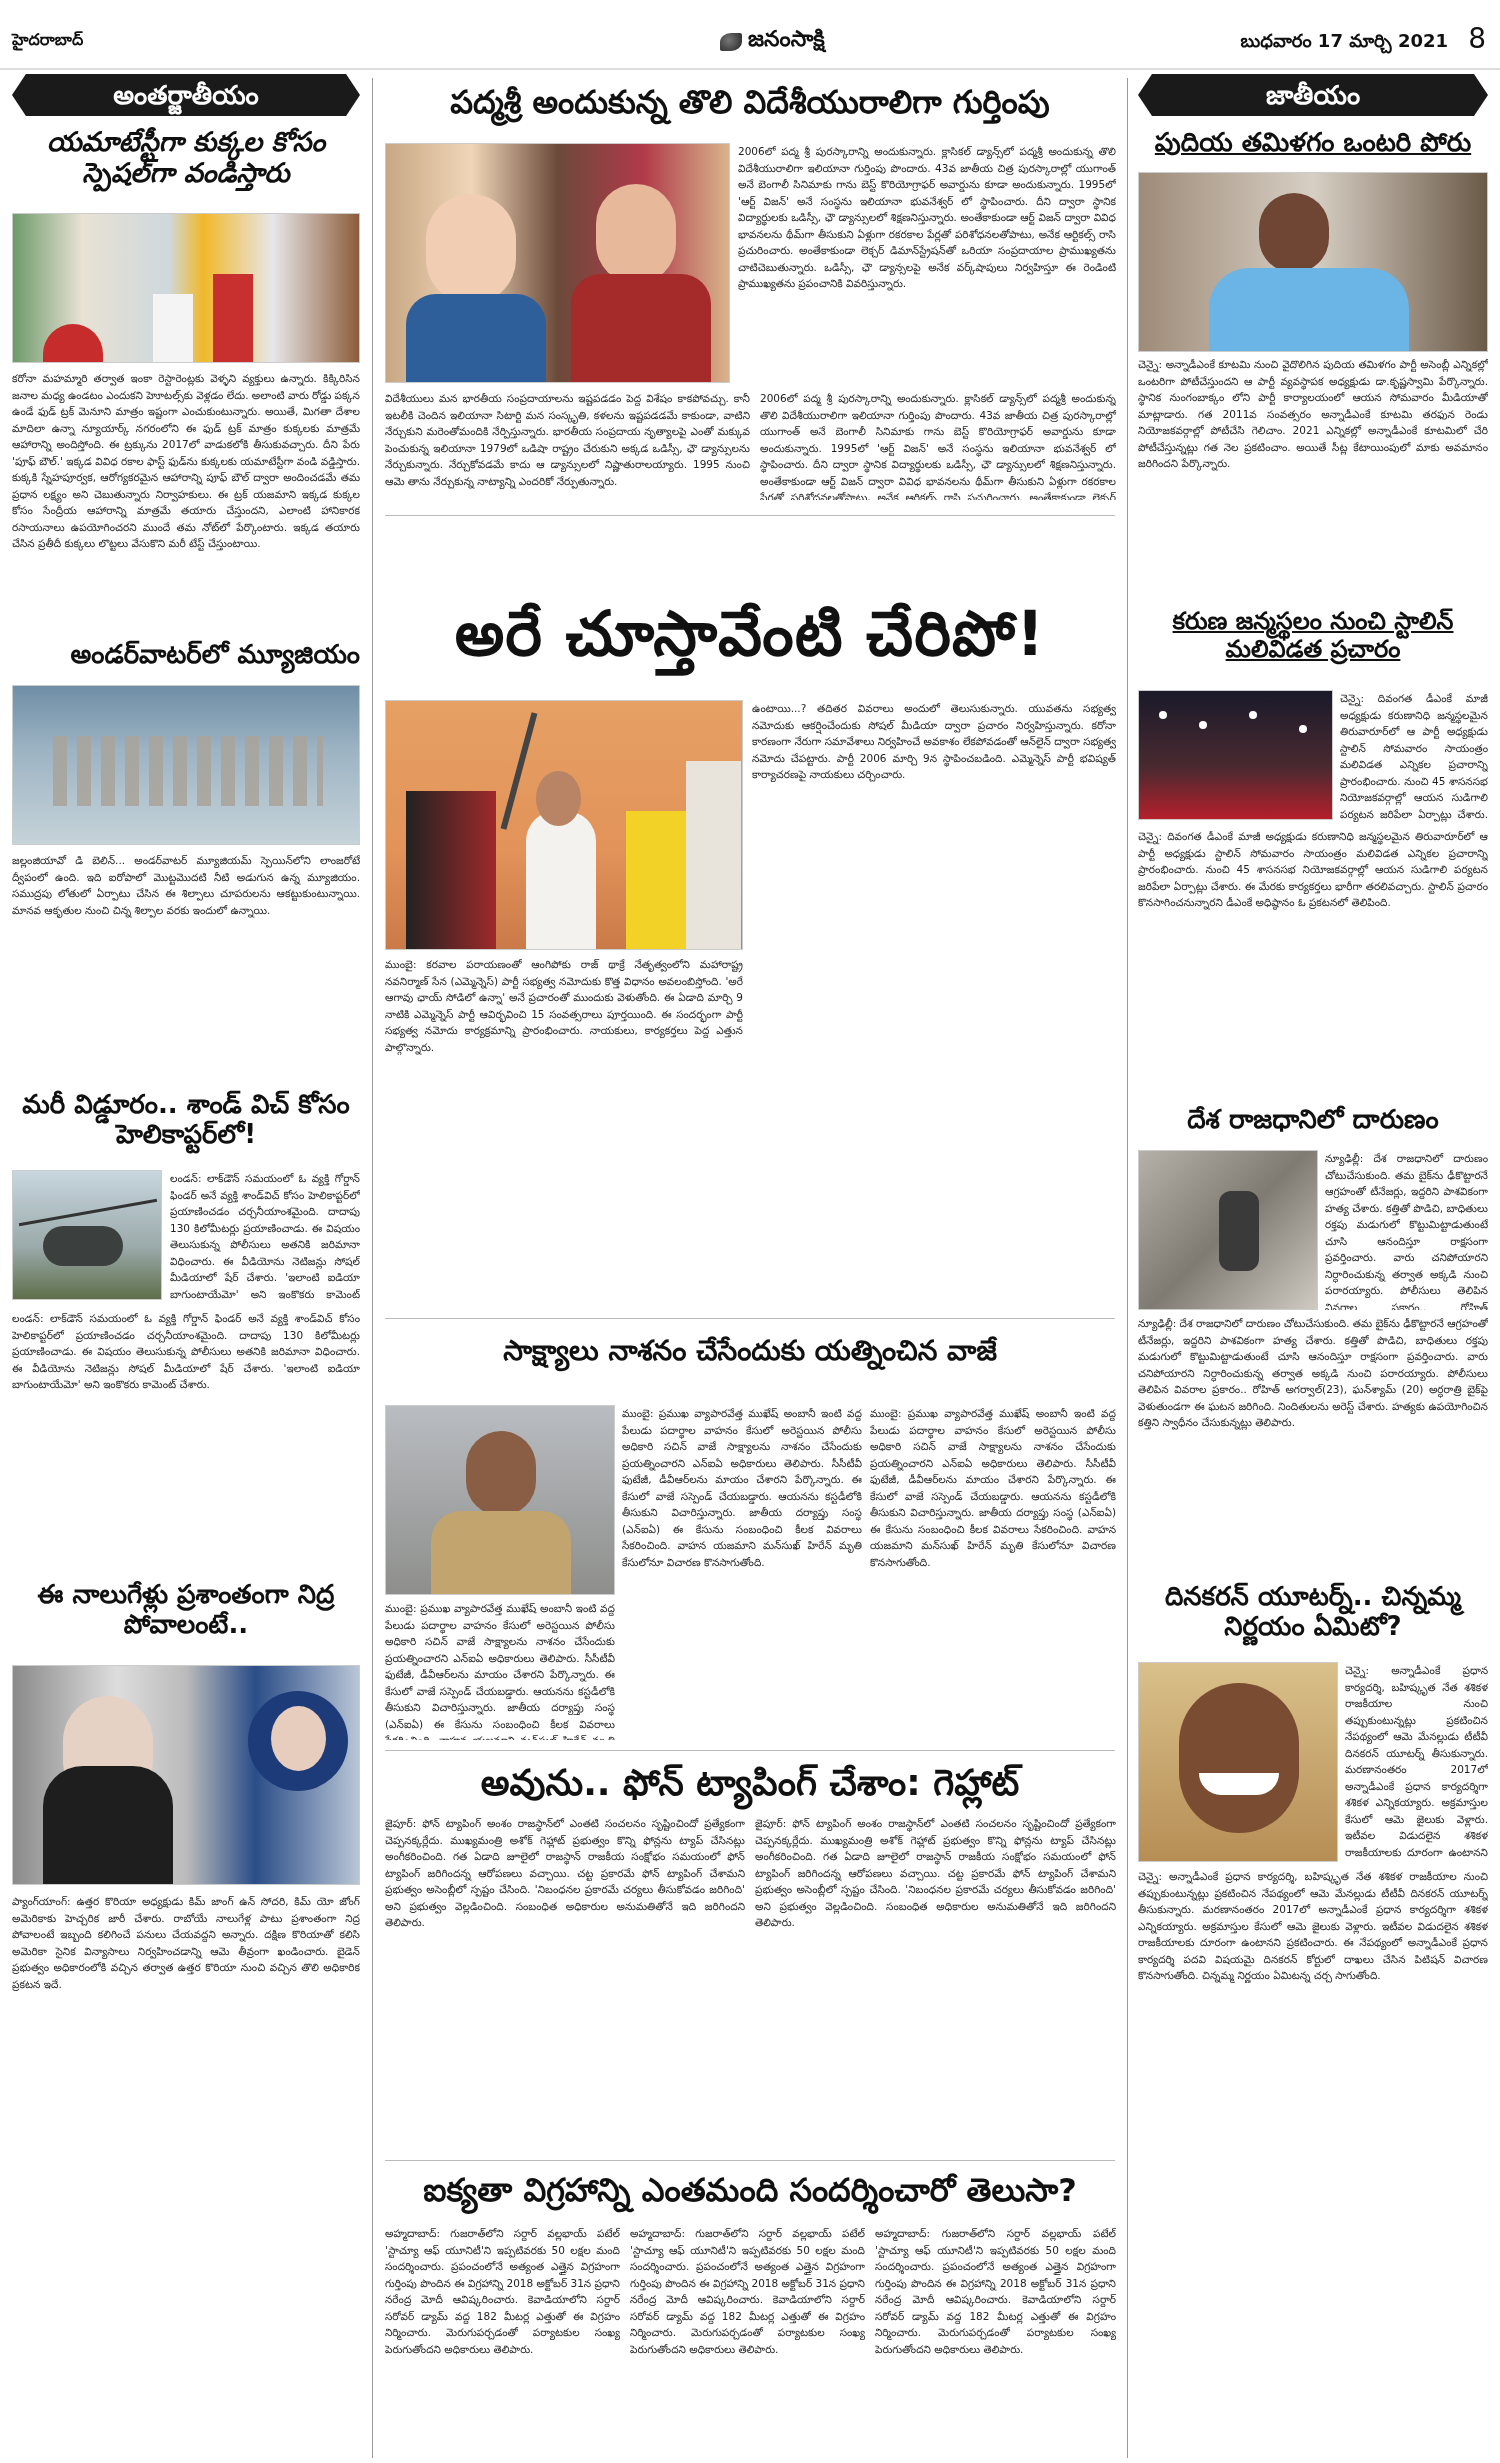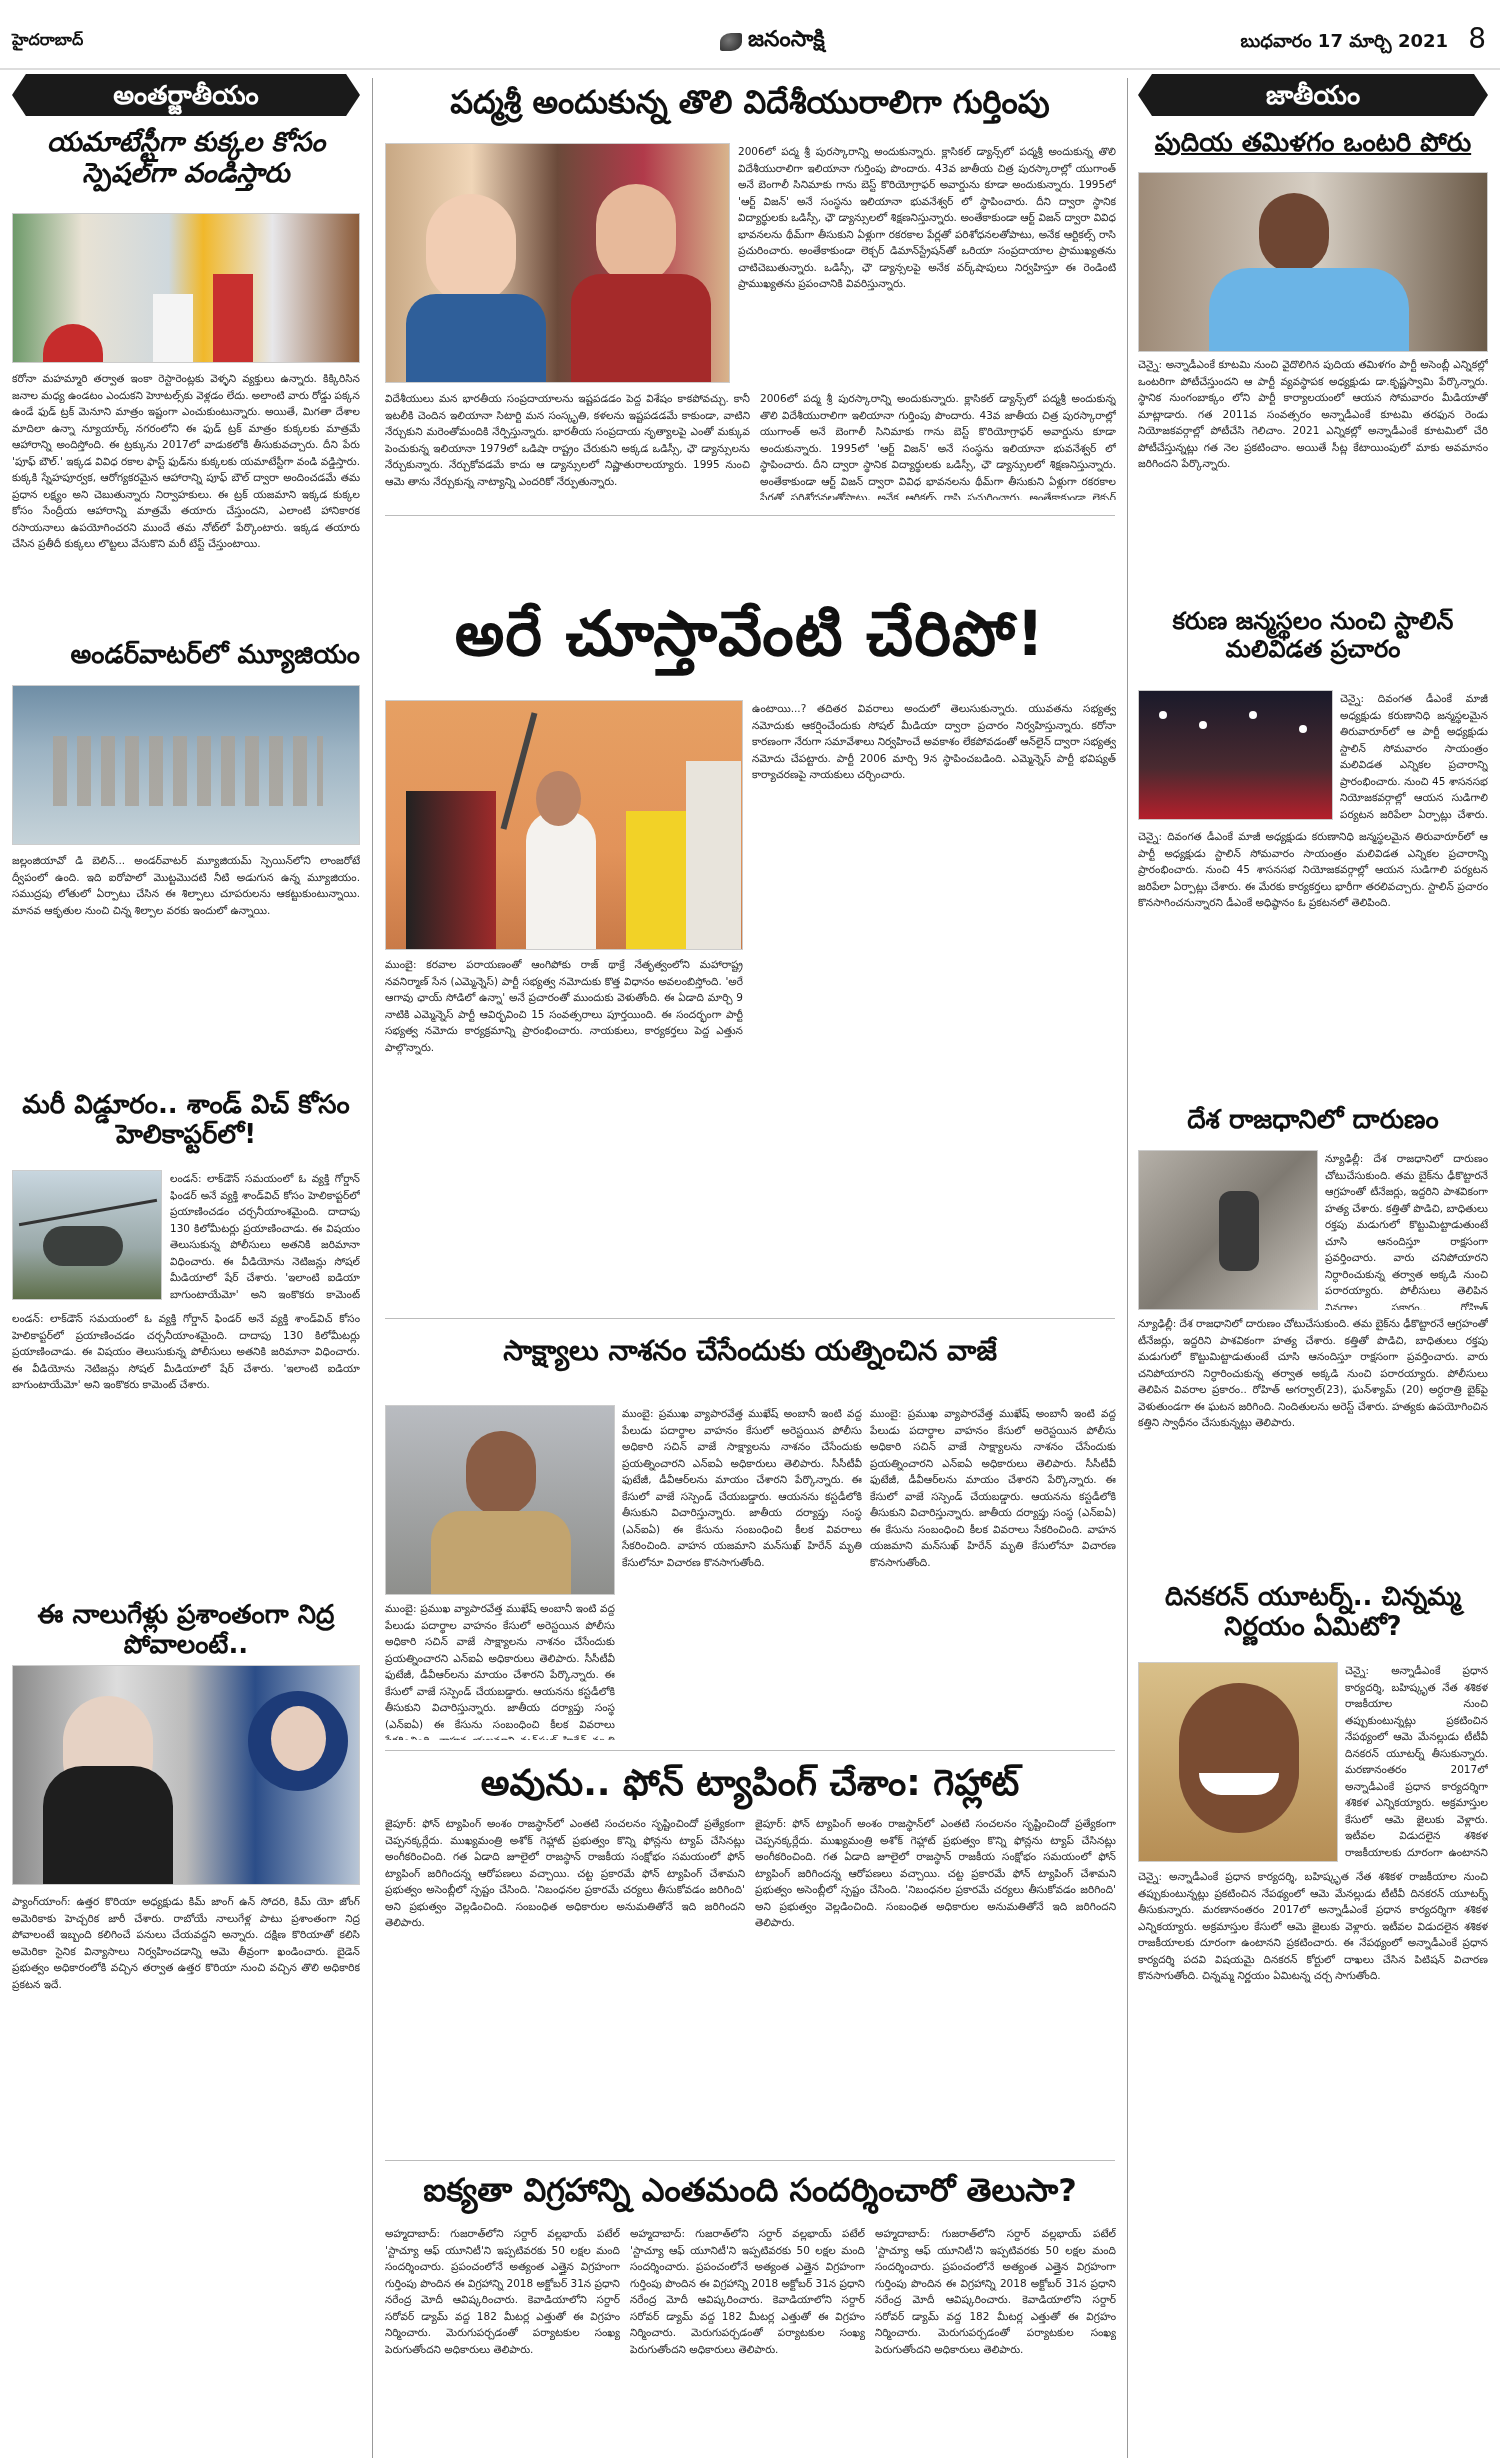--- a/index.html
+++ b/index.html
@@ -51,21 +51,21 @@
 <div class="abs body-text" style="left:12px;top:852px;width:348px;height:216px;">జల్లంజియావో డి బెలిన్... అండర్‌వాటర్ మ్యూజియమ్ స్పెయిన్‌లోని లాంజరోటే ద్వీపంలో ఉంది. ఇది ఐరోపాలో మొట్టమొదటి నీటి అడుగున ఉన్న మ్యూజియం. సముద్రపు లోతులో ఏర్పాటు చేసిన ఈ శిల్పాలు చూపరులను ఆకట్టుకుంటున్నాయి. మానవ ఆకృతుల నుంచి చిన్న శిల్పాల వరకు ఇందులో ఉన్నాయి.</div>
 
 <div class="abs hl" style="left:12px;top:1090px;width:348px;font-size:26px;">మరీ విడ్డూరం.. శాండ్ విచ్ కోసం హెలికాప్టర్‌లో!</div>
 <div class="abs photo" style="left:12px;top:1170px;width:150px;height:130px;background:linear-gradient(180deg,#c8d6df 0%,#9aa9a9 60%,#5e6f4a 100%);">
   <div style="position:absolute;left:30px;top:55px;width:80px;height:40px;background:#3b3f3d;border-radius:20px;"></div>
   <div style="position:absolute;left:5px;top:40px;width:140px;height:3px;background:#333;transform:rotate(-10deg);"></div>
 </div>
 <div class="abs body-text" style="left:170px;top:1170px;width:190px;height:135px;">లండన్: లాక్‌డౌన్ సమయంలో ఓ వ్యక్తి గోర్డాన్ ఫిండర్ అనే వ్యక్తి శాండ్‌విచ్ కోసం హెలికాప్టర్‌లో ప్రయాణించడం చర్చనీయాంశమైంది. దాదాపు 130 కిలోమీటర్లు ప్రయాణించాడు. ఈ విషయం తెలుసుకున్న పోలీసులు అతనికి జరిమానా విధించారు. ఈ వీడియోను నెటిజన్లు సోషల్ మీడియాలో షేర్ చేశారు. 'ఇలాంటి ఐడియా బాగుంటాయేమో' అని ఇంకొకరు కామెంట్ చేశారు.</div>
 <div class="abs body-text" style="left:12px;top:1310px;width:348px;height:255px;">లండన్: లాక్‌డౌన్ సమయంలో ఓ వ్యక్తి గోర్డాన్ ఫిండర్ అనే వ్యక్తి శాండ్‌విచ్ కోసం హెలికాప్టర్‌లో ప్రయాణించడం చర్చనీయాంశమైంది. దాదాపు 130 కిలోమీటర్లు ప్రయాణించాడు. ఈ విషయం తెలుసుకున్న పోలీసులు అతనికి జరిమానా విధించారు. ఈ వీడియోను నెటిజన్లు సోషల్ మీడియాలో షేర్ చేశారు. 'ఇలాంటి ఐడియా బాగుంటాయేమో' అని ఇంకొకరు కామెంట్ చేశారు.</div>
 
-<div class="abs hl" style="left:12px;top:1580px;width:348px;font-size:26px;margin-top:20px;">ఈ నాలుగేళ్లు ప్రశాంతంగా నిద్ర పోవాలంటే..</div>
+<div class="abs hl" style="left:12px;top:1580px;width:348px;font-size:26px;">ఈ నాలుగేళ్లు ప్రశాంతంగా నిద్ర పోవాలంటే..</div>
 <div class="abs photo" style="left:12px;top:1665px;width:348px;height:220px;background:linear-gradient(90deg,#8a8a8a 0%,#ddd 30%,#bbb 50%,#2b4d88 70%,#b9c6d6 100%);">
   <div style="position:absolute;left:50px;top:30px;width:90px;height:110px;background:#e6d2c4;border-radius:45px;"></div>
   <div style="position:absolute;left:30px;top:100px;width:130px;height:120px;background:#1e1e1e;border-radius:40px 40px 0 0;"></div>
   <div style="position:absolute;left:235px;top:25px;width:100px;height:100px;background:#1d3b78;border-radius:50%;"></div>
   <div style="position:absolute;left:258px;top:40px;width:55px;height:65px;background:#e6cdbd;border-radius:50%;"></div>
 </div>
 <div class="abs body-text" style="left:12px;top:1893px;width:348px;height:560px;">ప్యాంగ్‌యాంగ్: ఉత్తర కొరియా అధ్యక్షుడు కిమ్ జాంగ్ ఉన్ సోదరి, కిమ్ యో జోంగ్ అమెరికాకు హెచ్చరిక జారీ చేశారు. రాబోయే నాలుగేళ్ల పాటు ప్రశాంతంగా నిద్ర పోవాలంటే ఇబ్బంది కలిగించే పనులు చేయవద్దని అన్నారు. దక్షిణ కొరియాతో కలిసి అమెరికా సైనిక విన్యాసాలు నిర్వహించడాన్ని ఆమె తీవ్రంగా ఖండించారు. బైడెన్ ప్రభుత్వం అధికారంలోకి వచ్చిన తర్వాత ఉత్తర కొరియా నుంచి వచ్చిన తొలి అధికారిక ప్రకటన ఇదే.</div>
 
 <div class="abs hl" style="left:385px;top:84px;width:730px;font-size:32px;">పద్మశ్రీ అందుకున్న తొలి విదేశీయురాలిగా గుర్తింపు</div>
 <div class="abs photo" style="left:385px;top:143px;width:345px;height:240px;background:linear-gradient(90deg,#c8a884 0%,#f0d6b8 25%,#6b4a3a 50%,#b13a4a 75%,#d8b48c 100%);">
@@ -113,21 +113,21 @@
 <div class="abs body-text" style="left:875px;top:2225px;width:241px;height:230px;">అహ్మదాబాద్: గుజరాత్‌లోని సర్దార్ వల్లభాయ్ పటేల్ 'స్టాచ్యూ ఆఫ్ యూనిటీ'ని ఇప్పటివరకు 50 లక్షల మంది సందర్శించారు. ప్రపంచంలోనే అత్యంత ఎత్తైన విగ్రహంగా గుర్తింపు పొందిన ఈ విగ్రహాన్ని 2018 అక్టోబర్ 31న ప్రధాని నరేంద్ర మోదీ ఆవిష్కరించారు. కెవాడియాలోని సర్దార్ సరోవర్ డ్యామ్ వద్ద 182 మీటర్ల ఎత్తుతో ఈ విగ్రహం నిర్మించారు. మెరుగుపర్చడంతో పర్యాటకుల సంఖ్య పెరుగుతోందని అధికారులు తెలిపారు.</div>
 
 <div class="abs section-banner" style="left:1138px;top:74px;width:350px;">జాతీయం</div>
 <div class="abs hl" style="left:1138px;top:128px;width:350px;font-size:26px;text-decoration:underline;">పుదియ తమిళగం ఒంటరి పోరు</div>
 <div class="abs photo" style="left:1138px;top:172px;width:350px;height:180px;background:linear-gradient(90deg,#9e8b78 0%,#d7cfc4 50%,#6b5a48 100%);">
   <div style="position:absolute;left:120px;top:20px;width:70px;height:80px;background:#6e4633;border-radius:35px;"></div>
   <div style="position:absolute;left:70px;top:95px;width:200px;height:90px;background:#6bb4e6;border-radius:40px 40px 0 0;"></div>
 </div>
 <div class="abs body-text" style="left:1138px;top:356px;width:350px;height:245px;">చెన్నై: అన్నాడీఎంకే కూటమి నుంచి వైదొలిగిన పుదియ తమిళగం పార్టీ అసెంబ్లీ ఎన్నికల్లో ఒంటరిగా పోటీచేస్తుందని ఆ పార్టీ వ్యవస్థాపక అధ్యక్షుడు డా.కృష్ణస్వామి పేర్కొన్నారు. స్థానిక నుంగంబాక్కం లోని పార్టీ కార్యాలయంలో ఆయన సోమవారం మీడియాతో మాట్లాడారు. గత 2011వ సంవత్సరం అన్నాడీఎంకే కూటమి తరఫున రెండు నియోజకవర్గాల్లో పోటీచేసి గెలిచాం. 2021 ఎన్నికల్లో అన్నాడీఎంకే కూటమిలో చేరి పోటీచేస్తున్నట్లు గత నెల ప్రకటించాం. అయితే సీట్ల కేటాయింపులో మాకు అవమానం జరిగిందని పేర్కొన్నారు.</div>
 
-<div class="abs hl" style="left:1138px;top:608px;width:350px;font-size:24px;">కరుణ జన్మస్థలం నుంచి స్టాలిన్ మలివిడత ప్రచారం</div>
+<div class="abs hl" style="left:1138px;top:608px;width:350px;font-size:24px;text-decoration:underline;">కరుణ జన్మస్థలం నుంచి స్టాలిన్ మలివిడత ప్రచారం</div>
 <div class="abs photo" style="left:1138px;top:690px;width:195px;height:130px;background:linear-gradient(180deg,#1a1a2a 0%,#4a2a30 60%,#b51f2b 100%);">
   <div style="position:absolute;left:20px;top:20px;width:8px;height:8px;background:#fff;border-radius:50%;box-shadow:40px 10px 0 #fff,90px 0 0 #fff,140px 14px 0 #fff;"></div>
 </div>
 <div class="abs body-text" style="left:1340px;top:690px;width:148px;height:135px;">చెన్నై: దివంగత డీఎంకే మాజీ అధ్యక్షుడు కరుణానిధి జన్మస్థలమైన తిరువారూర్‌లో ఆ పార్టీ అధ్యక్షుడు స్టాలిన్ సోమవారం సాయంత్రం మలివిడత ఎన్నికల ప్రచారాన్ని ప్రారంభించారు. నుంచి 45 శాసనసభ నియోజకవర్గాల్లో ఆయన సుడిగాలి పర్యటన జరిపేలా ఏర్పాట్లు చేశారు. ఈ మేరకు కార్యకర్తలు భారీగా తరలివచ్చారు. స్టాలిన్ ప్రచారం కొనసాగించనున్నారని డీఎంకే అధిష్ఠానం ఓ ప్రకటనలో తెలిపింది.</div>
 <div class="abs body-text" style="left:1138px;top:828px;width:350px;height:262px;">చెన్నై: దివంగత డీఎంకే మాజీ అధ్యక్షుడు కరుణానిధి జన్మస్థలమైన తిరువారూర్‌లో ఆ పార్టీ అధ్యక్షుడు స్టాలిన్ సోమవారం సాయంత్రం మలివిడత ఎన్నికల ప్రచారాన్ని ప్రారంభించారు. నుంచి 45 శాసనసభ నియోజకవర్గాల్లో ఆయన సుడిగాలి పర్యటన జరిపేలా ఏర్పాట్లు చేశారు. ఈ మేరకు కార్యకర్తలు భారీగా తరలివచ్చారు. స్టాలిన్ ప్రచారం కొనసాగించనున్నారని డీఎంకే అధిష్ఠానం ఓ ప్రకటనలో తెలిపింది.</div>
 
 <div class="abs hl" style="left:1138px;top:1105px;width:350px;font-size:26px;">దేశ రాజధానిలో దారుణం</div>
 <div class="abs photo" style="left:1138px;top:1150px;width:180px;height:160px;background:linear-gradient(135deg,#b5b0a8 0%,#7f7a72 50%,#cfcac2 100%);">
   <div style="position:absolute;left:80px;top:40px;width:40px;height:80px;background:#3a3a3a;border-radius:12px;"></div>
 </div>

